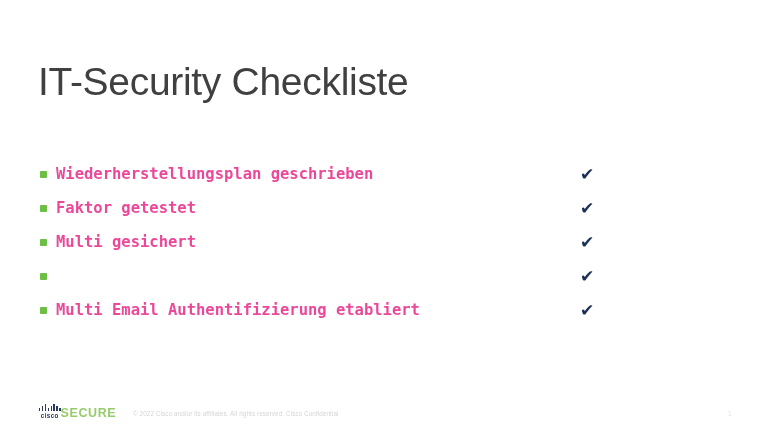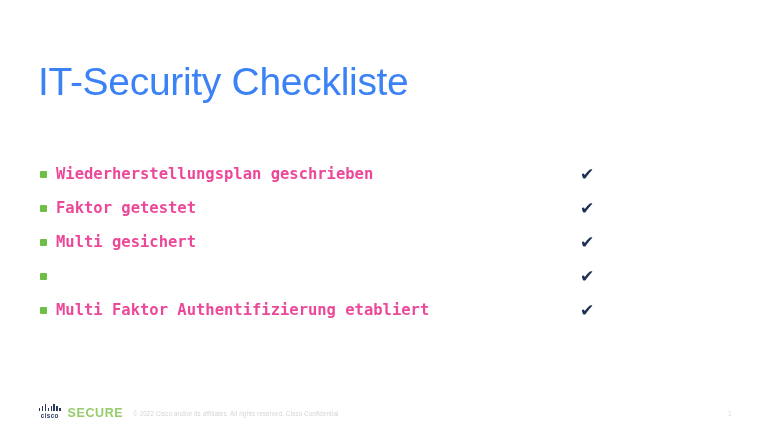--- a/index.html
+++ b/index.html
@@ -18,21 +18,21 @@
 
   
   .slide-title {
     position: absolute;
     left: 38px;
     top: 34px;
     font-family: "Liberation Sans", sans-serif;
     font-size: 39px;
     font-weight: 300;
     letter-spacing: -0.3px;
-    color: #3b82f6;
+    color: #404040;
     white-space: nowrap;
     line-height: 44px;
   }
 
   
   .checklist {
     position: absolute;
     left: 38px;
     top: 157px;
     width: 600px;
@@ -79,21 +79,21 @@
     right: 0;
     bottom: 0;
     height: 38px;
   }
   .footer-brand {
     position: absolute;
     left: 39px;
     bottom: 13px;
     display: flex;
     align-items: flex-end;
-    gap: 7px;
+    gap: 0;
   }
   .cisco-logo {
     display: flex;
     flex-direction: column;
     align-items: center;
     line-height: 1;
   }
   .cisco-bars {
     display: flex;
     align-items: flex-end;
@@ -172,21 +172,21 @@
       <span class="check-mark">✔</span>
     </div>
 
     <div class="check-row">
       <span class="bullet"></span>
       <span class="check-mark">✔</span>
     </div>
 
     <div class="check-row">
       <span class="bullet"></span>
-      <span class="item-label">Multi Faktor Authentifizierung etabliert</span>
+      <span class="item-label">Multi Email Authentifizierung etabliert</span>
       <span class="check-mark">✔</span>
     </div>
 
   </div>
 
   <div class="footer">
 
     <div class="footer-brand">
       <span class="cisco-logo">
         <span class="cisco-bars">

